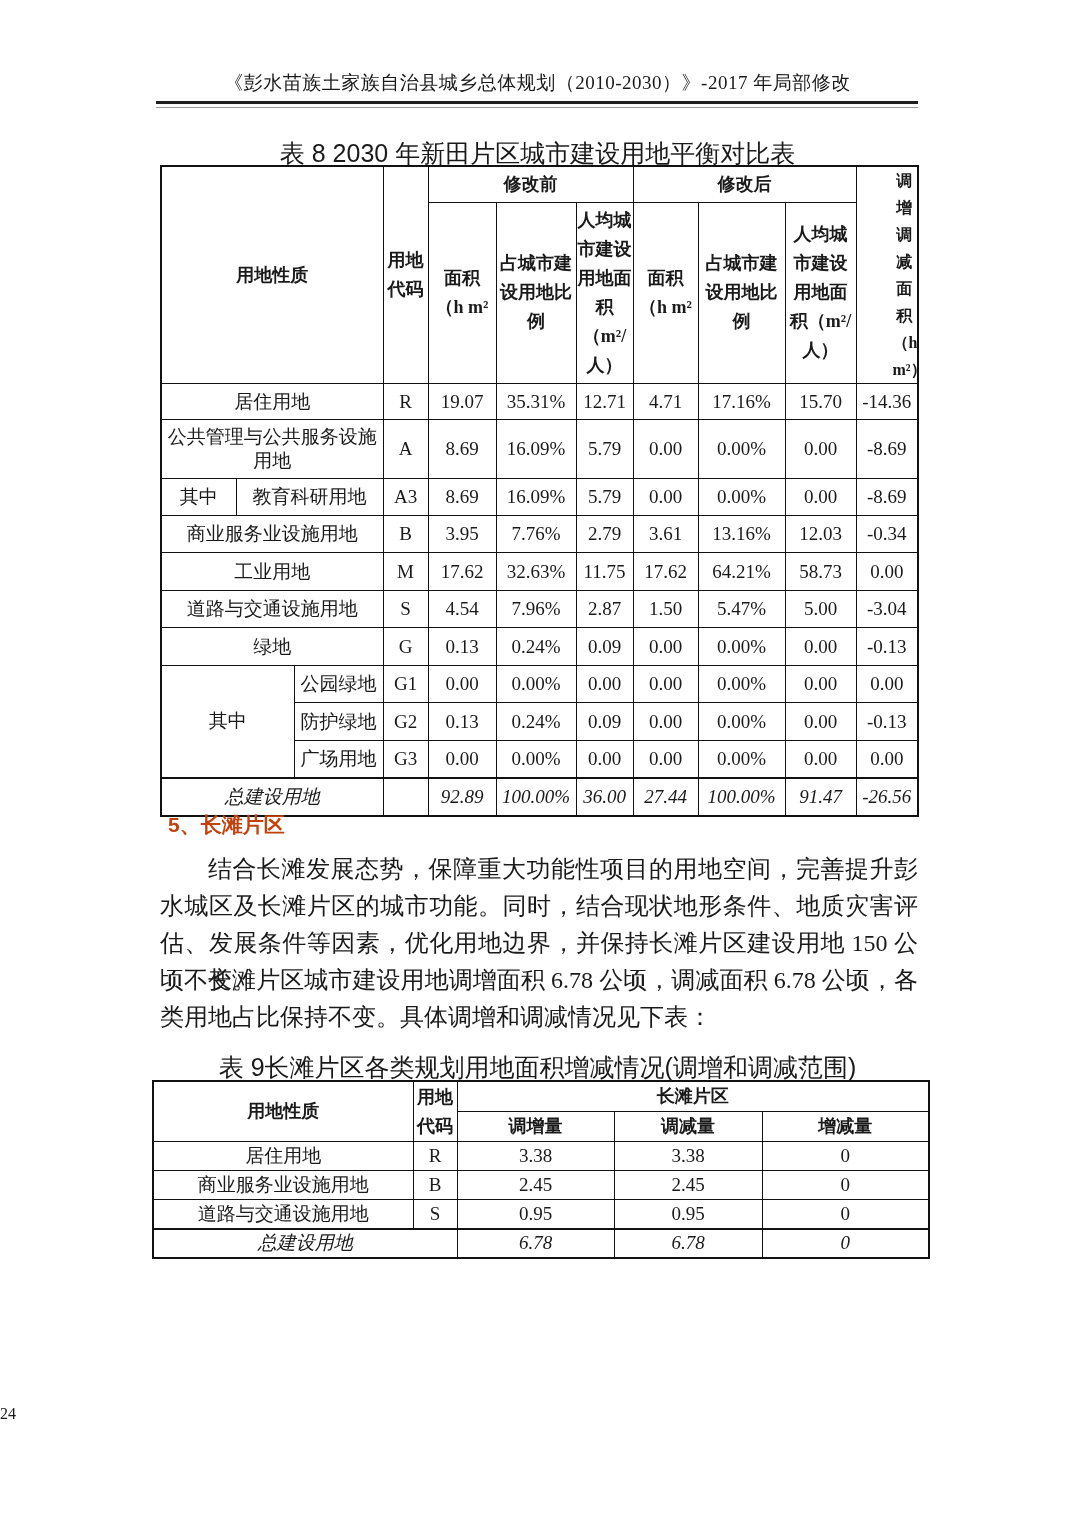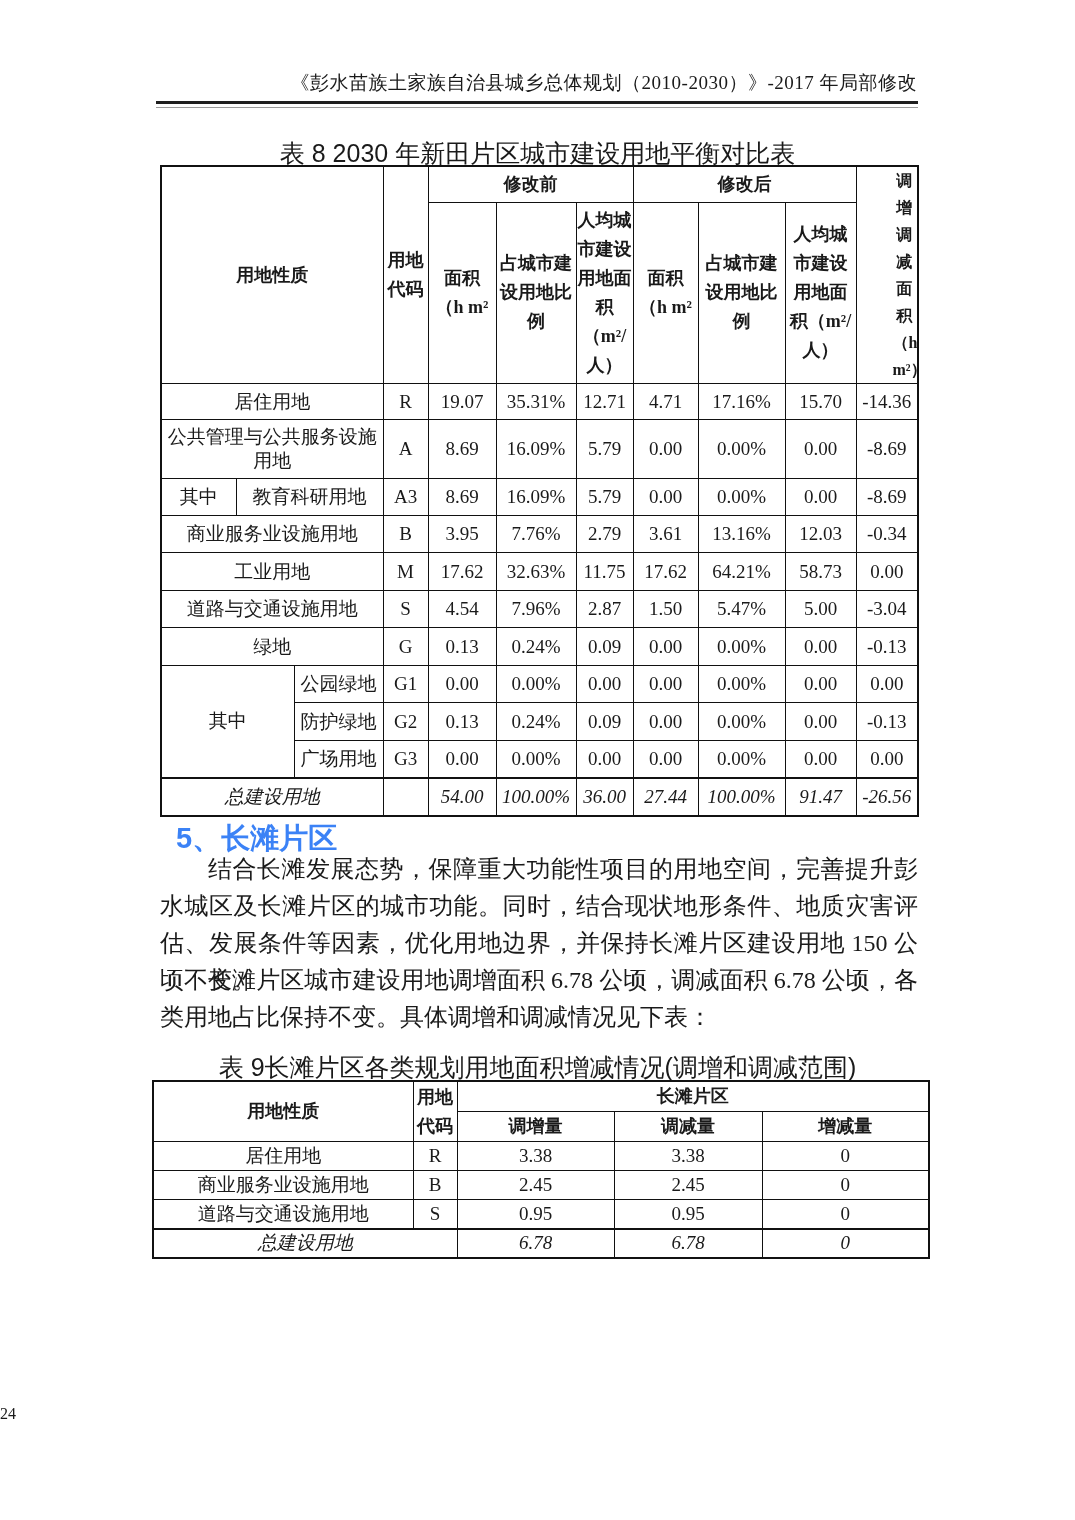--- a/index.html
+++ b/index.html
@@ -3,43 +3,43 @@
 <meta charset="utf-8">
 <style>
   html,body { margin:0; padding:0; background:#e9e9e9; }
   .page {
     position:relative; width:1075px; height:1520px; background:#ffffff;
     margin:0 auto; overflow:hidden;
     font-family:"Liberation Serif","DejaVu Serif",serif; color:#1a1a1a;
   }
   .doc-header {
     position:absolute; top:70px; left:158px; width:759px;
-    text-align:right; font-size:19px; letter-spacing:0.5px;
+    text-align:center; font-size:19px; letter-spacing:0.5px;
   }
   .header-rule { position:absolute; top:101px; left:156px; width:762px; height:0; border-top:3px solid #1f1f1f; }
   .header-rule-thin { position:absolute; top:107px; left:156px; width:762px; height:0; border-top:1px solid #9a9a9a; }
   .caption {
     position:absolute; left:0; width:1075px; text-align:center;
     font-size:25px; font-family:"Liberation Sans","DejaVu Sans",sans-serif;
   }
   .cap8 { top:137px; }
   .cap9 { top:1051px; }
   table { border-collapse:collapse; table-layout:fixed; position:absolute; }
   .t8 { left:160px; top:165px; width:757px; border:2px solid #111; }
   .t9 { left:152px; top:1080px; width:776px; border:2px solid #111; }
   th, td { border:1.5px solid #111; text-align:center; vertical-align:middle; padding:0 1px; overflow:hidden; }
   th { font-weight:bold; font-size:18px; line-height:29px; white-space:pre-line; }
   td { font-size:19px; line-height:24px; }
   .t8 .totalrow td, .t9 .totalrow td { border-top:2px solid #111;font-style:italic; }
   .t8 .h2row th { font-weight:bold; }
   .small-h { font-size:16px; line-height:27px;padding-left:36px; }
   .section-heading {
-    position:absolute; left:160px; top:803px; width:757px; margin:16px;
+    position:absolute; left:160px; top:803px; width:757px; margin:8px;
     font-family:"Liberation Sans","DejaVu Sans",sans-serif;
-    font-size:29px; font-weight:bold; color:#3b82f6;
+    font-size:21px; font-weight:bold; color:#c2410c;
   }
   .body-para {
     position:absolute; left:160px; width:758px; margin:0;
     font-size:24px; line-height:37px; text-align:justify; text-indent:2em;
   }
   .p1 { top:851px; }
   .p2 { top:962px; }
   .page-number { position:absolute; top:1405px; left:0; width:1075px; font-size:16px; }
 </style>
 </head>
@@ -195,21 +195,21 @@
       <td>0.00%</td>
       <td>0.00</td>
       <td>0.00</td>
       <td>0.00%</td>
       <td>0.00</td>
       <td>0.00</td>
     </tr>
     <tr class="totalrow" style="height:38px">
       <td colspan="3">总建设用地</td>
       <td></td>
-      <td>54.00</td>
+      <td>92.89</td>
       <td>100.00%</td>
       <td>36.00</td>
       <td>27.44</td>
       <td>100.00%</td>
       <td>91.47</td>
       <td>-26.56</td>
     </tr>
   </tbody>
     </table>
 

